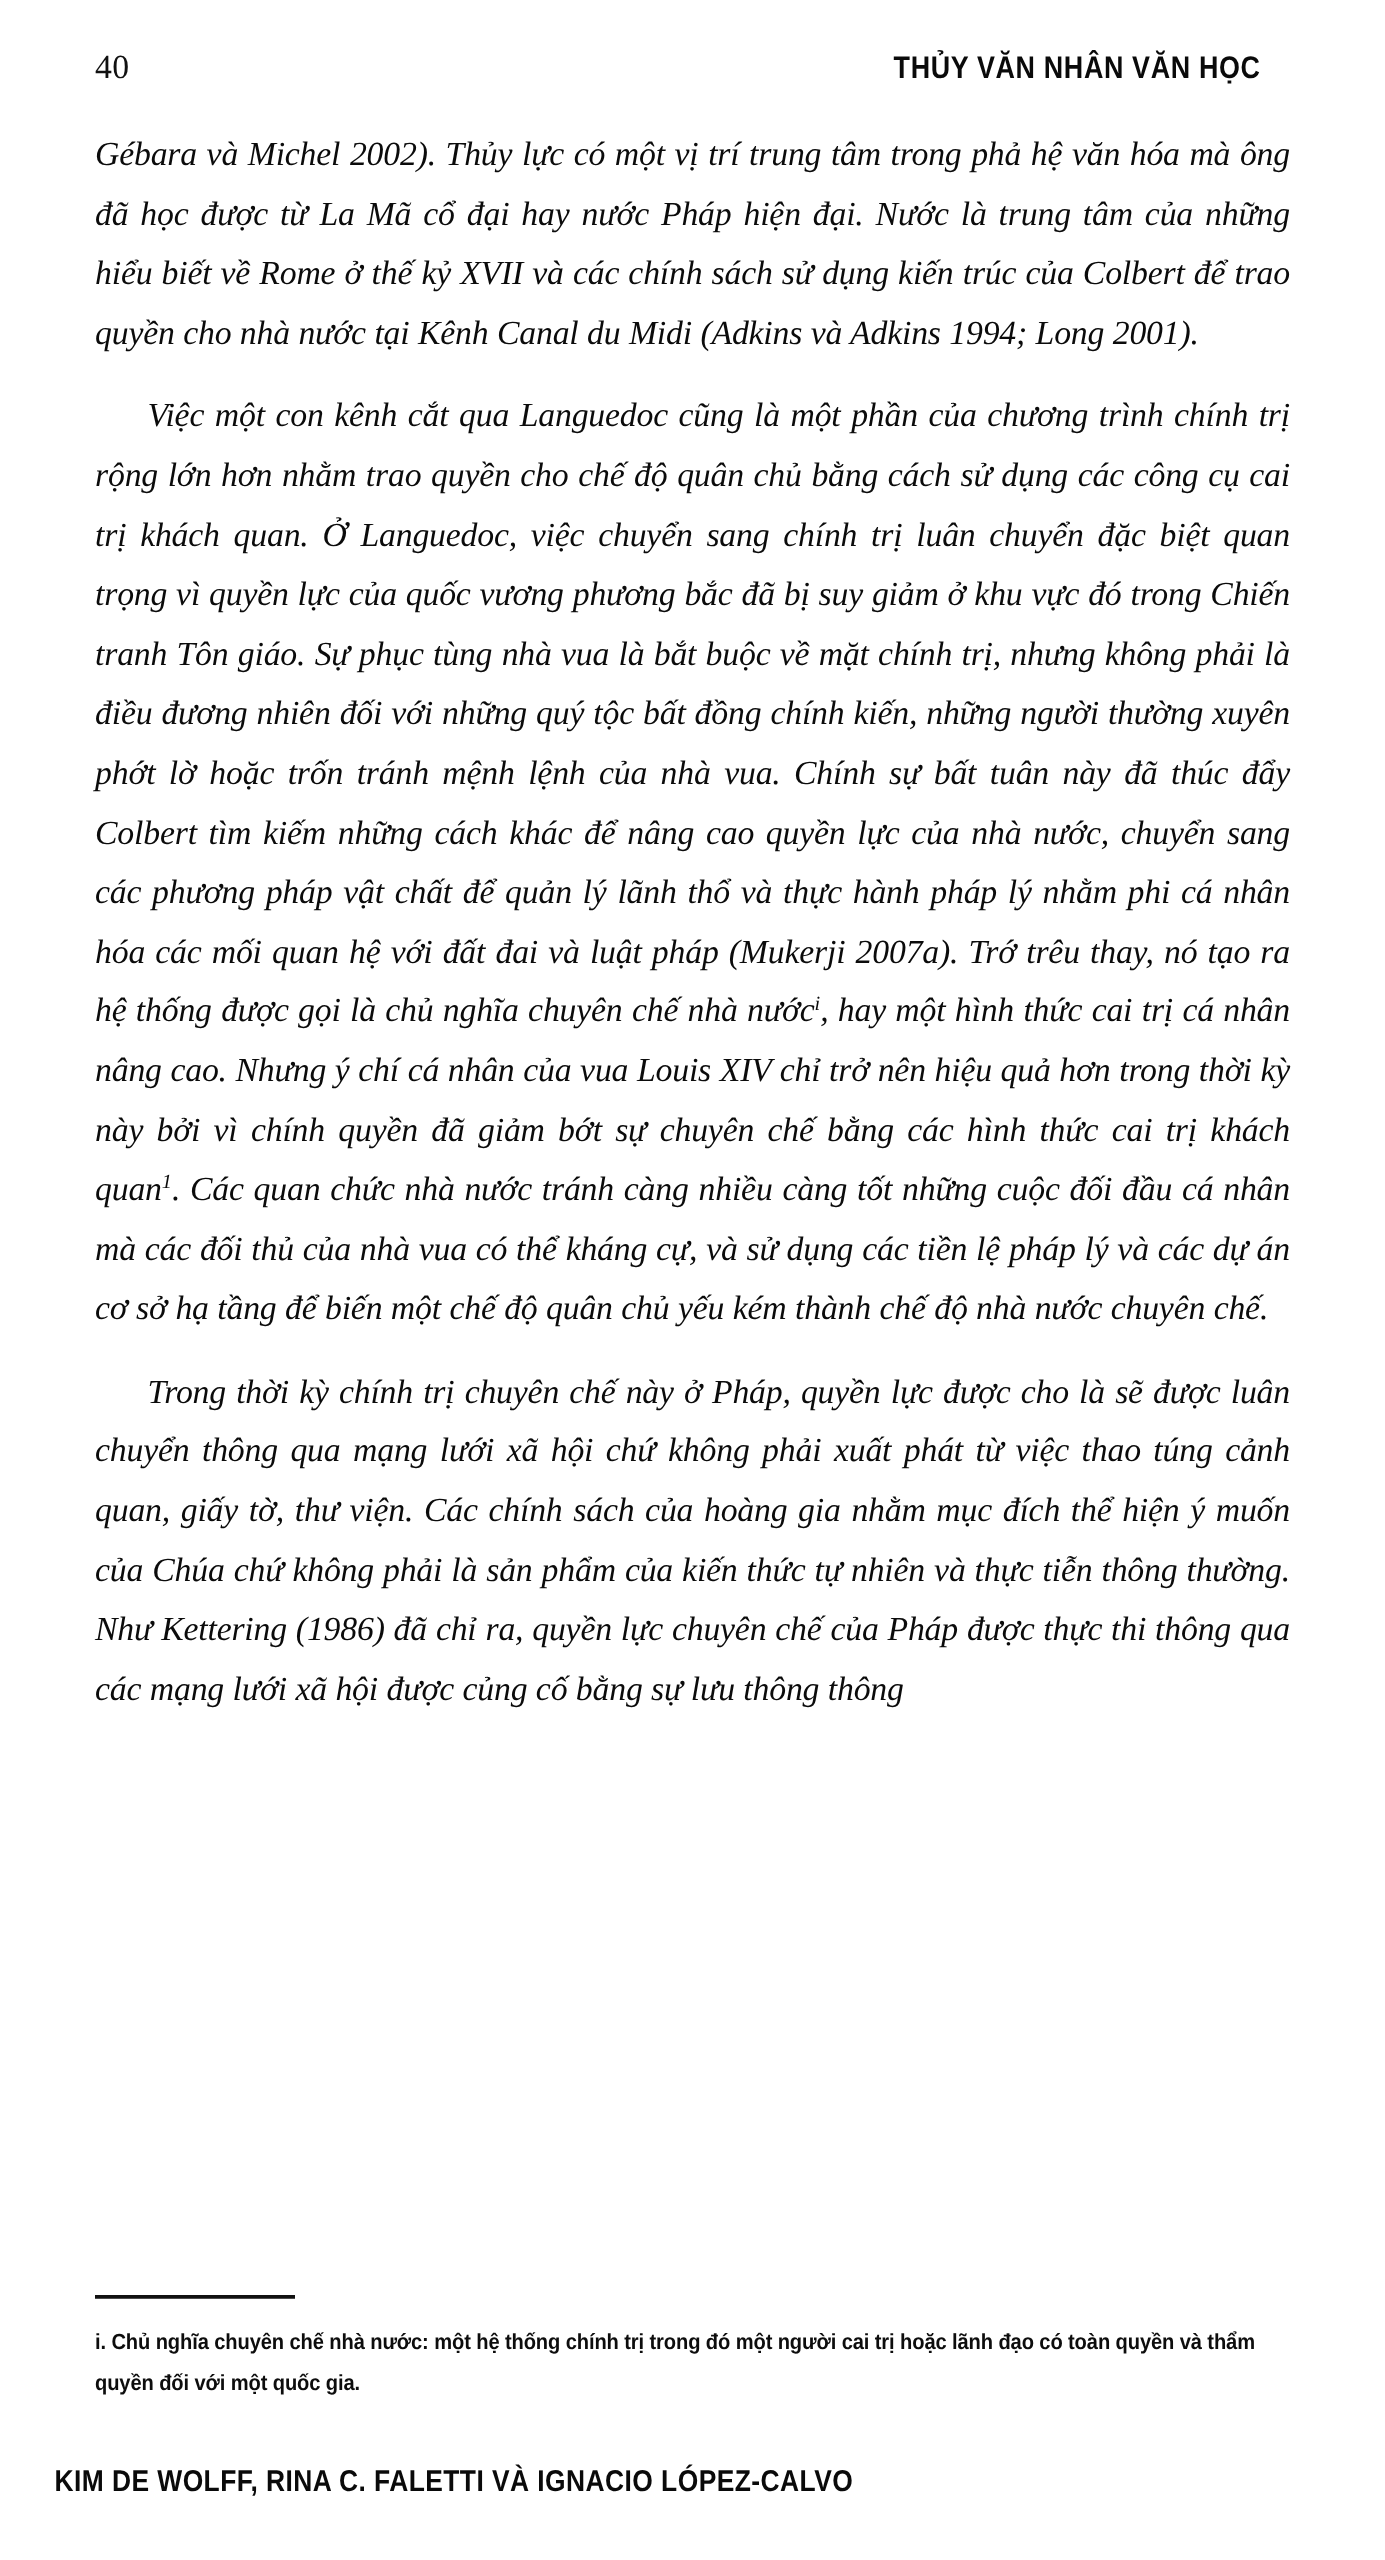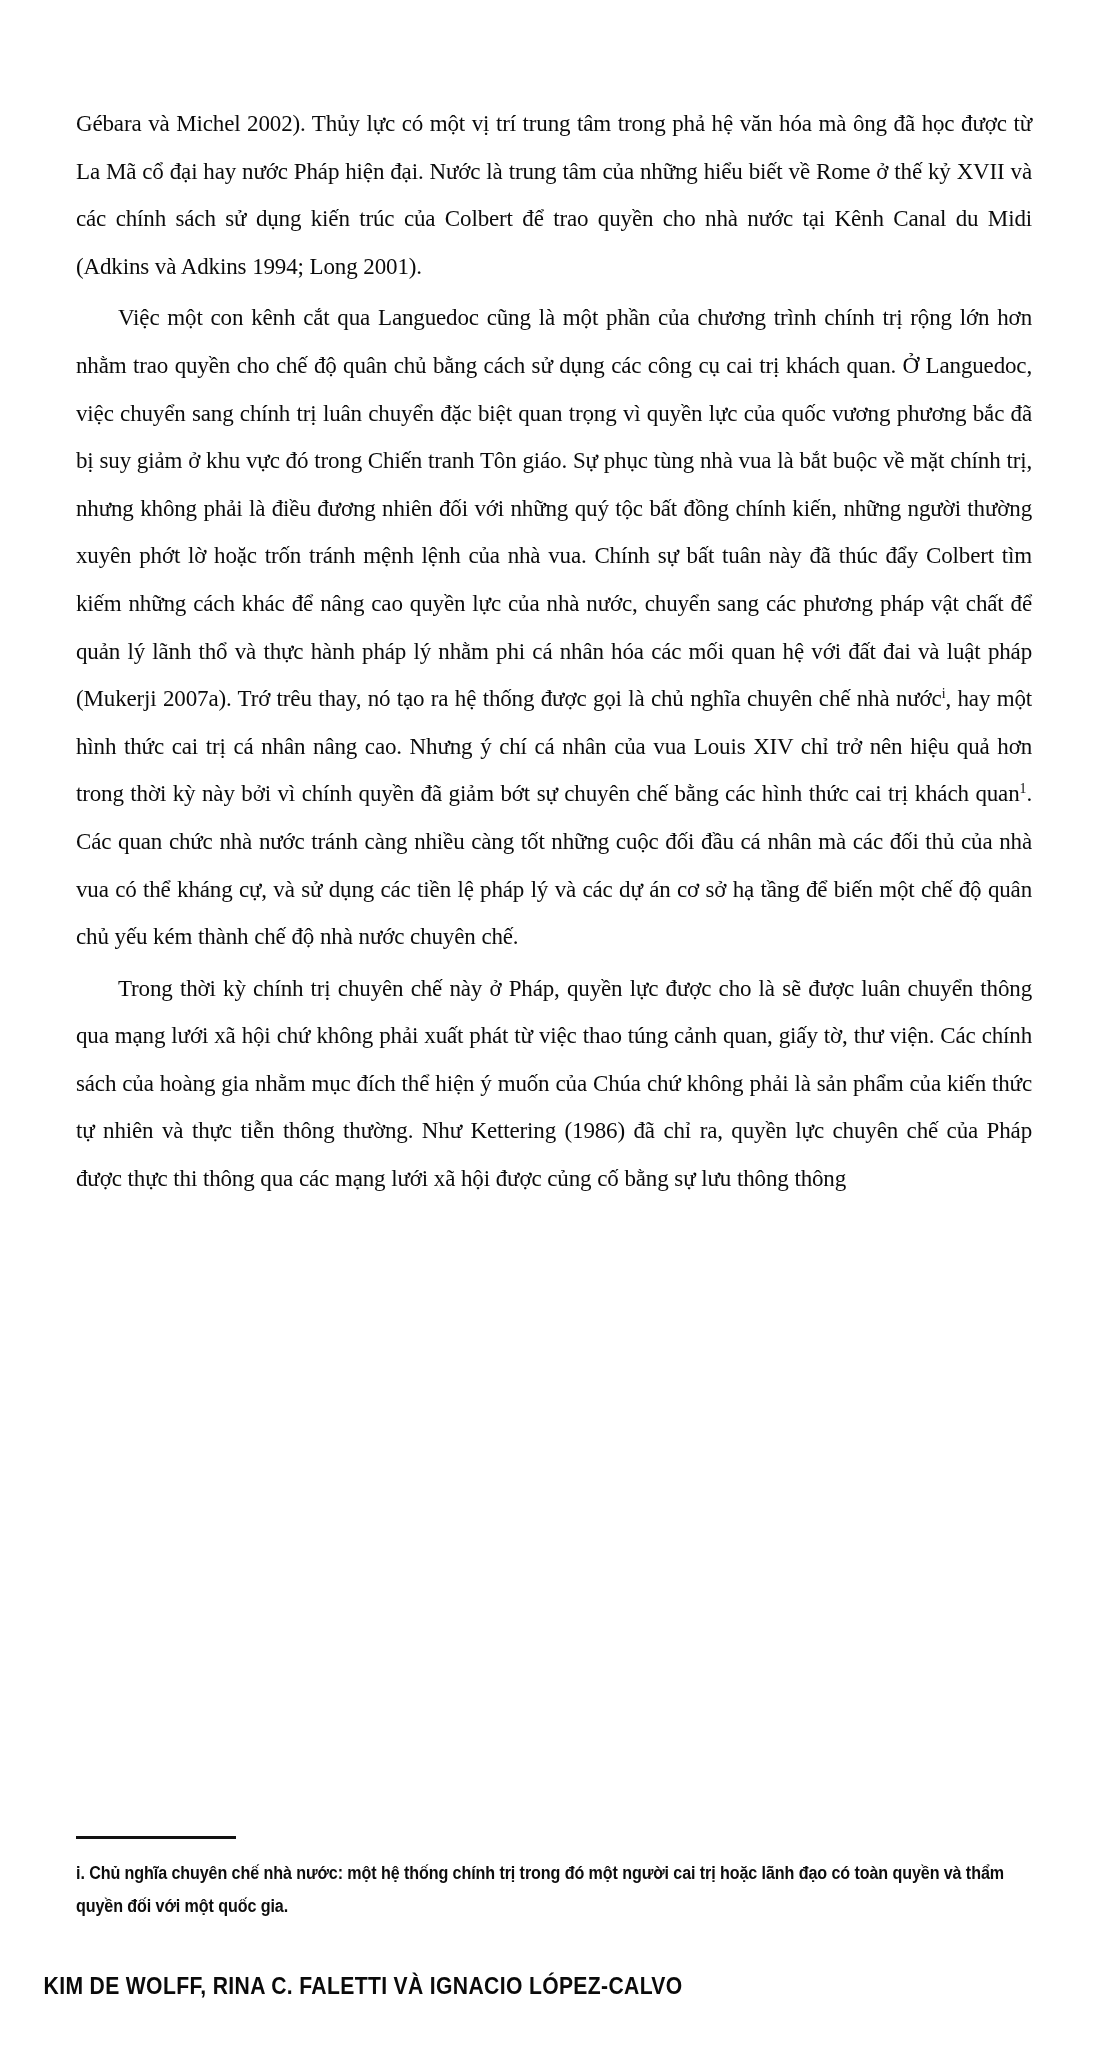--- a/index.html
+++ b/index.html
@@ -50,31 +50,32 @@
   .body-col {
     position: absolute;
     top: 100px;
     left: 76px;
     width: 956px;
   }
   p.para {
     margin: 0;
     text-align: justify;
     text-justify: inter-word;
-    font-size: 23px;
+    font-size: 27px;
     line-height: 47.6px;
     letter-spacing: -0.15px;
     word-spacing: 0.2px;
     hyphens: none;
+    font-style: italic;
   }
   p.para.indent {
     text-indent: 42px;
   }
   p.para + p.para {
-    margin-top: 4px;
+    margin-top: 19px;
   }
   sup.ref {
     font-size: 0.60em;
     vertical-align: 0.58em;
     line-height: 0;
     letter-spacing: 0;
   }
 
   
   .footnote-zone {
@@ -120,20 +121,24 @@
     transform: scaleX(0.88);
     white-space: nowrap;
     color: #0a0a0a;
   }
 </style>
 </head>
 <body>
 
 <div class="page">
 
+  <div class="running-head">
+    <span class="folio">40</span>
+    <span class="head-title">THỦY VĂN NHÂN VĂN HỌC</span>
+  </div>
 
   <div class="body-col">
 
     <p class="para"><span>Gébara và Michel 2002). Thủy lực có một vị trí trung tâm trong phả hệ văn hóa mà ông đã học được từ La Mã cổ đại hay nước Pháp hiện đại. Nước là trung tâm của những hiểu biết về Rome ở thế kỷ XVII và các chính sách sử dụng kiến trúc của Colbert để trao quyền cho nhà nước tại Kênh Canal du Midi (Adkins và Adkins 1994; Long 2001).</span></p>
 
     <p class="para indent"><span>Việc một con kênh cắt qua Languedoc cũng là một phần của chương trình chính trị rộng lớn hơn nhằm trao quyền cho chế độ quân chủ bằng cách sử dụng các công cụ cai trị khách quan. Ở Languedoc, việc chuyển sang chính trị luân chuyển đặc biệt quan trọng vì quyền lực của quốc vương phương bắc đã bị suy giảm ở khu vực đó trong Chiến tranh Tôn giáo. Sự phục tùng nhà vua là bắt buộc về mặt chính trị, nhưng không phải là điều đương nhiên đối với những quý tộc bất đồng chính kiến, những người thường xuyên phớt lờ hoặc trốn tránh mệnh lệnh của nhà vua. Chính sự bất tuân này đã thúc đẩy Colbert tìm kiếm những cách khác để nâng cao quyền lực của nhà nước, chuyển sang các phương pháp vật chất để quản lý lãnh thổ và thực hành pháp lý nhằm phi cá nhân hóa các mối quan hệ với đất đai và luật pháp (Mukerji 2007a). Trớ trêu thay, nó tạo ra hệ thống được gọi là chủ nghĩa chuyên chế nhà nước</span><sup class="ref">i</sup><span>, hay một hình thức cai trị cá nhân nâng cao. Nhưng ý chí cá nhân của vua Louis XIV chỉ trở nên hiệu quả hơn trong thời kỳ này bởi vì chính quyền đã giảm bớt sự chuyên chế bằng các hình thức cai trị khách quan</span><sup class="ref">1</sup><span>. Các quan chức nhà nước tránh càng nhiều càng tốt những cuộc đối đầu cá nhân mà các đối thủ của nhà vua có thể kháng cự, và sử dụng các tiền lệ pháp lý và các dự án cơ sở hạ tầng để biến một chế độ quân chủ yếu kém thành chế độ nhà nước chuyên chế.</span></p>
 
     <p class="para indent"><span>Trong thời kỳ chính trị chuyên chế này ở Pháp, quyền lực được cho là sẽ được luân chuyển thông qua mạng lưới xã hội chứ không phải xuất phát từ việc thao túng cảnh quan, giấy tờ, thư viện. Các chính sách của hoàng gia nhằm mục đích thể hiện ý muốn của Chúa chứ không phải là sản phẩm của kiến thức tự nhiên và thực tiễn thông thường. Như Kettering (1986) đã chỉ ra, quyền lực chuyên chế của Pháp được thực thi thông qua các mạng lưới xã hội được củng cố bằng sự lưu thông thông</span></p>
 
   </div>

